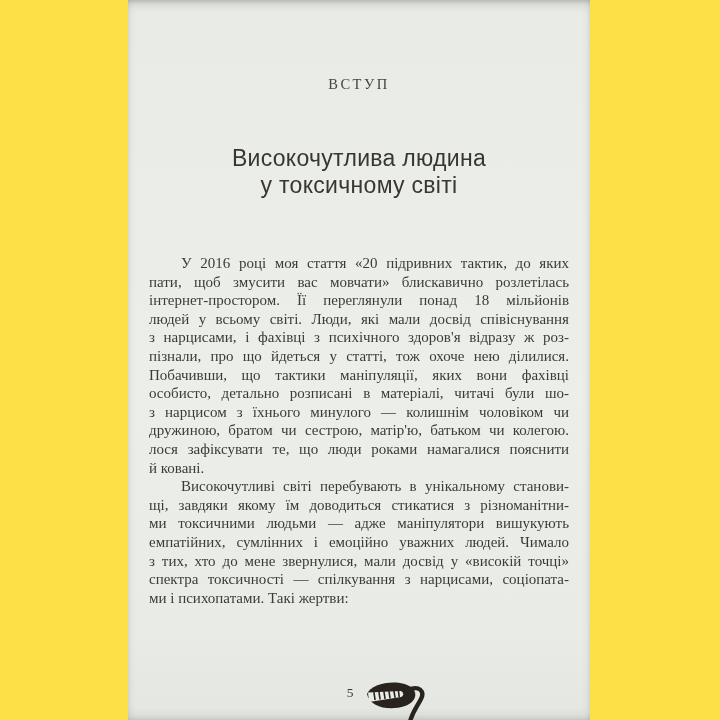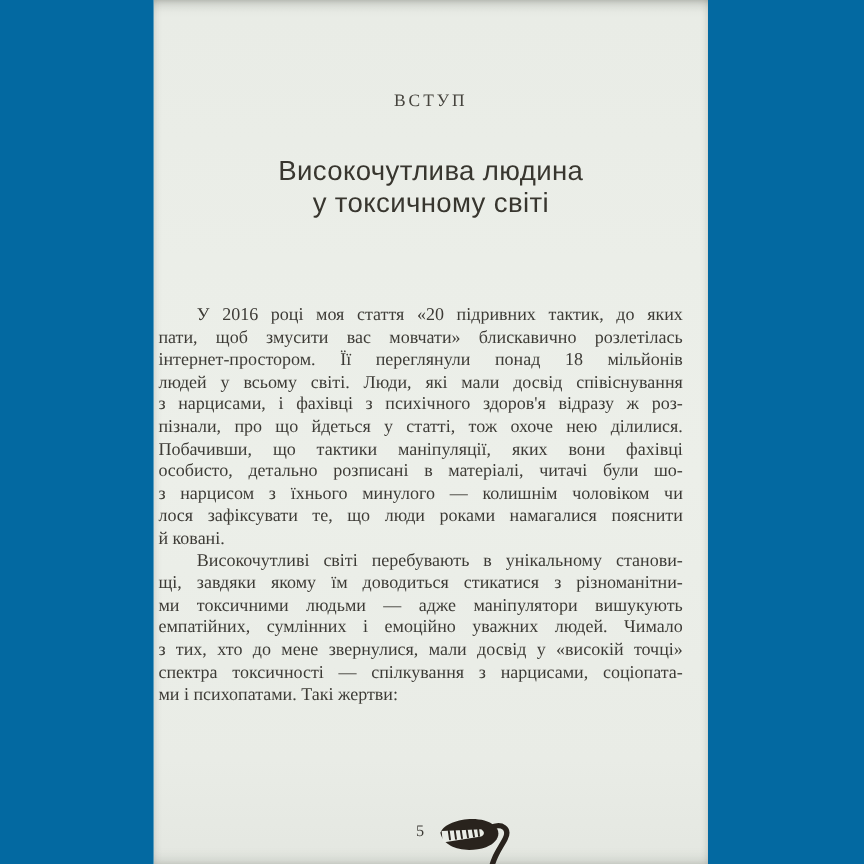--- a/index.html
+++ b/index.html
@@ -3,21 +3,21 @@
 <meta charset="utf-8">
 <style>
   html, body { margin: 0; padding: 0; }
   body {
     width: 720px; height: 720px;
     background: #ffffff;
     font-family: "Liberation Serif", serif;
     position: relative;
     overflow: hidden;
   }
-  .stage { position: absolute; inset: 0; background: #0369a1; }
+  .stage { position: absolute; inset: 0; background: #fde047; }
 
   
   .page {
     position: absolute;
     left: 128px; top: 0;
     width: 462px; height: 720px;
     background:
       linear-gradient(180deg, #dfe2dc 0%, #e9ece6 2%, #ebeee8 30%, #ecefe9 55%, #e9ece6 88%, #e4e7e1 100%);
     box-shadow:
       inset 0 7px 9px -7px rgba(80,85,75,.45),
@@ -30,31 +30,31 @@
   .kicker {
     position: absolute; top: 76px; left: 0; right: 0;
     text-align: center;
     font-family: "Liberation Serif", serif;
     font-size: 14.5px; letter-spacing: 2.5px;
     color: #46443e;
   }
 
   .title {
     position: absolute; top: 129px; left: 0; right: 0;
-    margin: 0;
+    margin: 16px;
     text-align: center;
     font-family: "Liberation Sans", sans-serif;
     font-weight: 500;
     font-size: 23px; line-height: 27px;
     letter-spacing: 0.3px;
     color: #38362f;
   }
 
   .body-text {
-    position: absolute; top: 254px; left: 4px; right: 21px;
+    position: absolute; top: 254px; left: 21px; right: 21px;
     font-family: "Liberation Serif", serif;
     font-size: 15px; line-height: 18.6px;
     color: #3d3b36;
   }
   .para { margin: 0; }
   .line {
     display: block;
     text-align: justify;
     text-align-last: justify;
     white-space: normal;
@@ -90,20 +90,21 @@
       <p class="para">
         <span class="line first">У 2016 році моя стаття «20 підривних тактик, до яких</span>
         <span class="line">пати, щоб змусити вас мовчати» блискавично розлетілась</span>
         <span class="line">інтернет-простором. Її переглянули понад 18 мільйонів</span>
         <span class="line">людей у всьому світі. Люди, які мали досвід співіснування</span>
         <span class="line">з нарцисами, і фахівці з психічного здоров'я відразу ж роз-</span>
         <span class="line">пізнали, про що йдеться у статті, тож охоче нею ділилися.</span>
         <span class="line">Побачивши, що тактики маніпуляції, яких вони фахівці</span>
         <span class="line">особисто, детально розписані в матеріалі, читачі були шо-</span>
         <span class="line">з нарцисом з їхнього минулого — колишнім чоловіком чи</span>
+        <span class="line">дружиною, братом чи сестрою, матір'ю, батьком чи колегою.</span>
         <span class="line">лося зафіксувати те, що люди роками намагалися пояснити</span>
         <span class="line plast">й ковані.</span>
       </p>
       <p class="para">
         <span class="line first">Високочутливі світі перебувають в унікальному станови-</span>
         <span class="line">щі, завдяки якому їм доводиться стикатися з різноманітни-</span>
         <span class="line">ми токсичними людьми — адже маніпулятори вишукують</span>
         <span class="line">емпатійних, сумлінних і емоційно уважних людей. Чимало</span>
         <span class="line">з тих, хто до мене звернулися, мали досвід у «високій точці»</span>
         <span class="line">спектра токсичності — спілкування з нарцисами, соціопата-</span>

